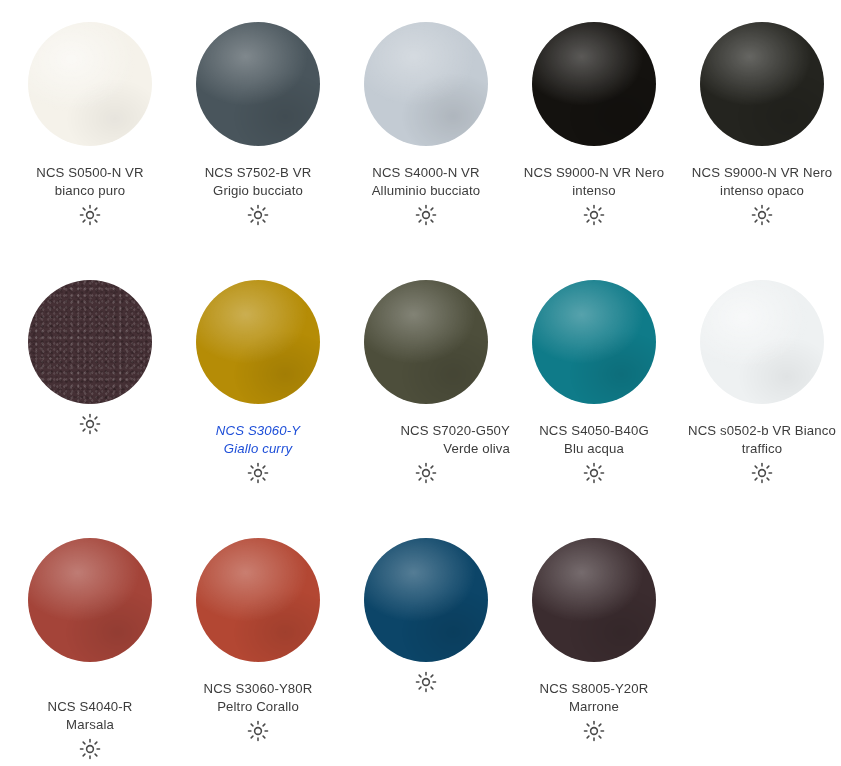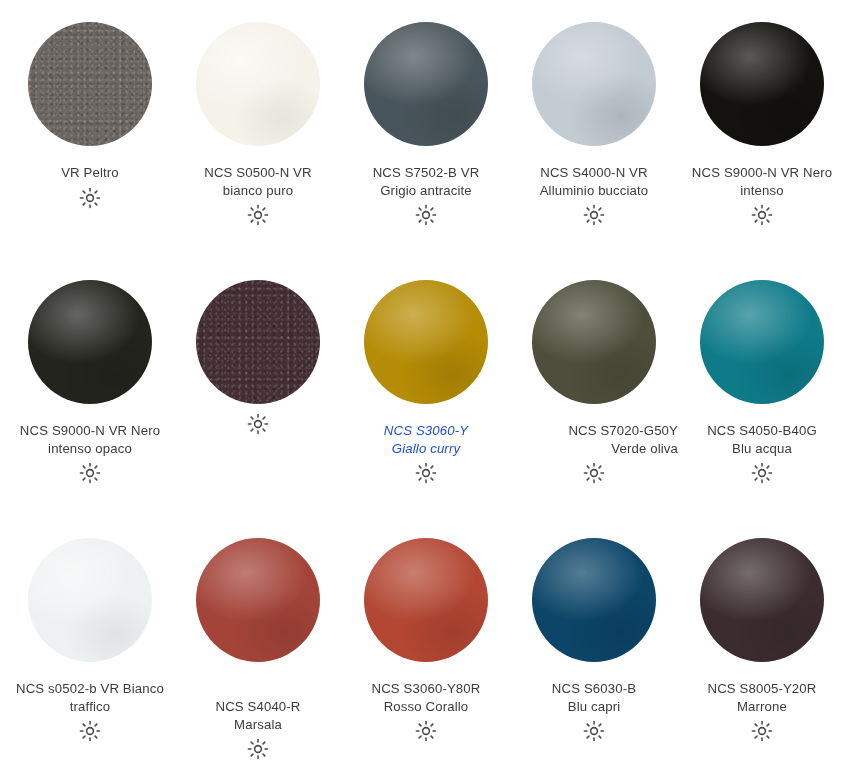--- a/index.html
+++ b/index.html
@@ -103,41 +103,20 @@
     margin-top: 5px;
     display: block;
     line-height: 0;
   }
   .swatch-icon svg { display: block; }
 </style>
 </head>
 <body style="background: rgb(255, 255, 255);">
 
 <div id="swatch-grid" style="grid-template-columns: repeat(5, 168px);">
-  <div class="swatch-cell">
-    <div class="swatch-disc-wrap">
-      <div class="swatch-disc tex-grain" title="VR Peltro" style="background: rgb(109, 103, 100);"></div>
-    </div>
-    <div class="swatch-label" style="color: rgb(60, 60, 60);">VR Peltro</div>
-    <span class="swatch-icon" title="Finitura lucida">
-      <svg width="22" height="22" viewBox="0 0 24 24" aria-hidden="true">
-        <g fill="none" stroke="#4a4a4a" stroke-width="1.7" stroke-linecap="round">
-          <circle cx="12" cy="12" r="3.7"></circle>
-          <line x1="12" y1="1.6" x2="12" y2="4.3"></line>
-          <line x1="12" y1="19.7" x2="12" y2="22.4"></line>
-          <line x1="1.6" y1="12" x2="4.3" y2="12"></line>
-          <line x1="19.7" y1="12" x2="22.4" y2="12"></line>
-          <line x1="4.55" y1="4.55" x2="6.45" y2="6.45"></line>
-          <line x1="17.55" y1="17.55" x2="19.45" y2="19.45"></line>
-          <line x1="19.45" y1="4.55" x2="17.55" y2="6.45"></line>
-          <line x1="6.45" y1="17.55" x2="4.55" y2="19.45"></line>
-        </g>
-      </svg>
-    </span>
-  </div>
 
   <div class="swatch-cell">
     <div class="swatch-disc-wrap">
       <div class="swatch-disc tex-soft" title="NCS S0500-N VR
 bianco puro" style="background: rgb(245, 242, 234);"></div>
     </div>
     <div class="swatch-label" style="color: rgb(60, 60, 60);">NCS S0500-N VR
 bianco puro</div>
     <span class="swatch-icon" title="Finitura lucida">
       <svg width="22" height="22" viewBox="0 0 24 24" aria-hidden="true">
@@ -155,21 +134,21 @@
       </svg>
     </span>
   </div>
 
   <div class="swatch-cell">
     <div class="swatch-disc-wrap">
       <div class="swatch-disc tex-sheen" title="NCS S7502-B VR
 Grigio antracite" style="background: rgb(73, 85, 92);"></div>
     </div>
     <div class="swatch-label" style="color: rgb(60, 60, 60);">NCS S7502-B VR
-Grigio antracite</div>
+Grigio bucciato</div>
     <span class="swatch-icon" title="Finitura lucida">
       <svg width="22" height="22" viewBox="0 0 24 24" aria-hidden="true">
         <g fill="none" stroke="#4a4a4a" stroke-width="1.7" stroke-linecap="round">
           <circle cx="12" cy="12" r="3.7"></circle>
           <line x1="12" y1="1.6" x2="12" y2="4.3"></line>
           <line x1="12" y1="19.7" x2="12" y2="22.4"></line>
           <line x1="1.6" y1="12" x2="4.3" y2="12"></line>
           <line x1="19.7" y1="12" x2="22.4" y2="12"></line>
           <line x1="4.55" y1="4.55" x2="6.45" y2="6.45"></line>
           <line x1="17.55" y1="17.55" x2="19.45" y2="19.45"></line>
@@ -393,21 +372,21 @@
       </svg>
     </span>
   </div>
 
   <div class="swatch-cell">
     <div class="swatch-disc-wrap">
       <div class="swatch-disc tex-sheen" title="NCS S3060-Y80R
 Rosso Corallo" style="background: rgb(179, 71, 51);"></div>
     </div>
     <div class="swatch-label" style="color: rgb(60, 60, 60);">NCS S3060-Y80R
-Rosso Corallo</div>
+Peltro Corallo</div>
     <span class="swatch-icon" title="Finitura lucida">
       <svg width="22" height="22" viewBox="0 0 24 24" aria-hidden="true">
         <g fill="none" stroke="#4a4a4a" stroke-width="1.7" stroke-linecap="round">
           <circle cx="12" cy="12" r="3.7"></circle>
           <line x1="12" y1="1.6" x2="12" y2="4.3"></line>
           <line x1="12" y1="19.7" x2="12" y2="22.4"></line>
           <line x1="1.6" y1="12" x2="4.3" y2="12"></line>
           <line x1="19.7" y1="12" x2="22.4" y2="12"></line>
           <line x1="4.55" y1="4.55" x2="6.45" y2="6.45"></line>
           <line x1="17.55" y1="17.55" x2="19.45" y2="19.45"></line>
@@ -416,22 +395,20 @@
         </g>
       </svg>
     </span>
   </div>
 
   <div class="swatch-cell">
     <div class="swatch-disc-wrap">
       <div class="swatch-disc tex-sheen" title="NCS S6030-B
 Blu capri" style="background: rgb(12, 69, 104);"></div>
     </div>
-    <div class="swatch-label" style="color: rgb(60, 60, 60);">NCS S6030-B
-Blu capri</div>
     <span class="swatch-icon" title="Finitura lucida">
       <svg width="22" height="22" viewBox="0 0 24 24" aria-hidden="true">
         <g fill="none" stroke="#4a4a4a" stroke-width="1.7" stroke-linecap="round">
           <circle cx="12" cy="12" r="3.7"></circle>
           <line x1="12" y1="1.6" x2="12" y2="4.3"></line>
           <line x1="12" y1="19.7" x2="12" y2="22.4"></line>
           <line x1="1.6" y1="12" x2="4.3" y2="12"></line>
           <line x1="19.7" y1="12" x2="22.4" y2="12"></line>
           <line x1="4.55" y1="4.55" x2="6.45" y2="6.45"></line>
           <line x1="17.55" y1="17.55" x2="19.45" y2="19.45"></line>

